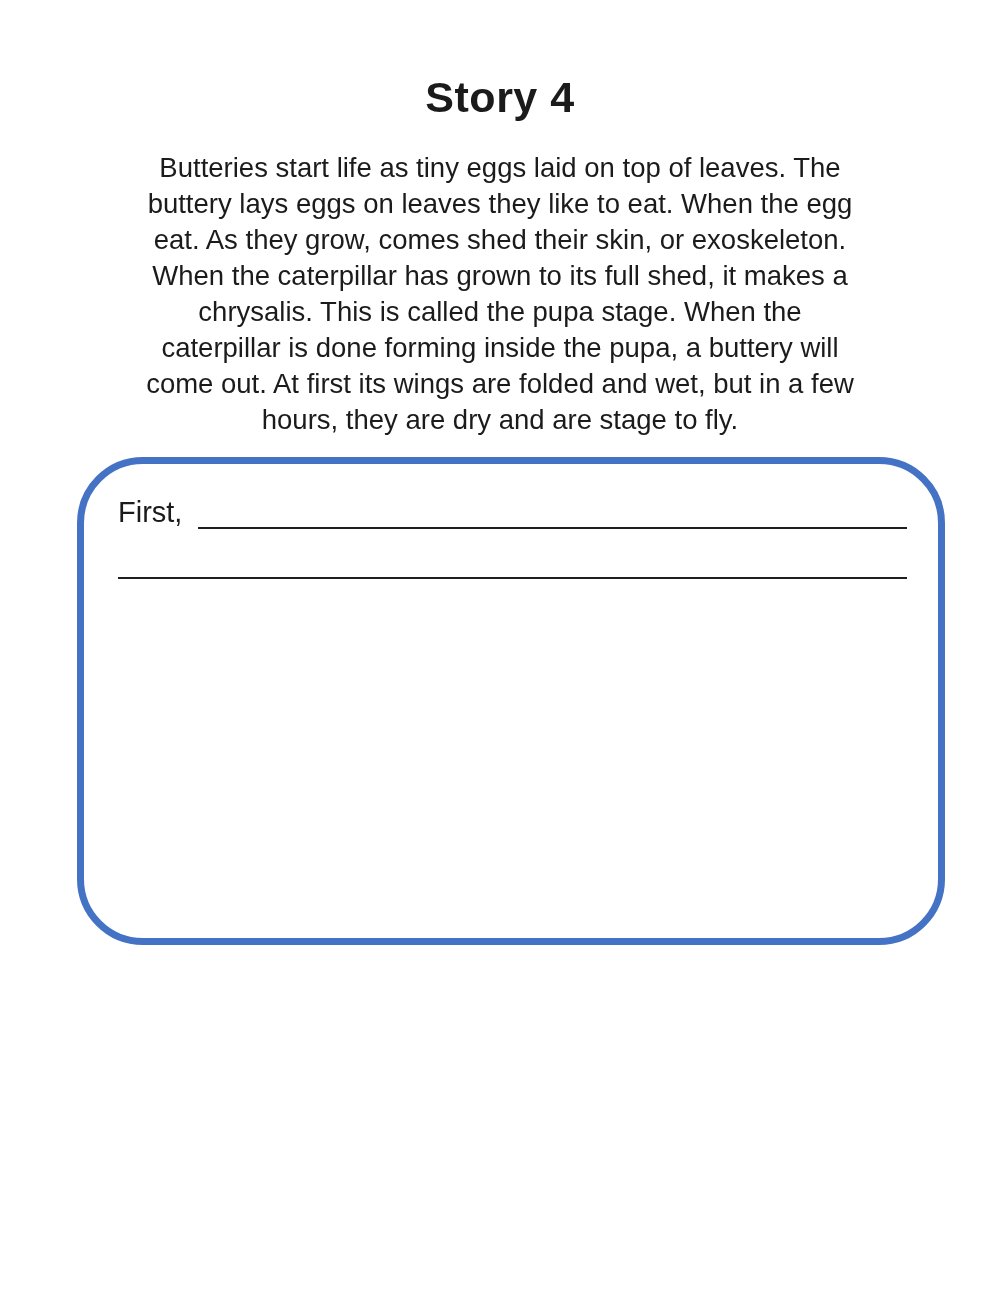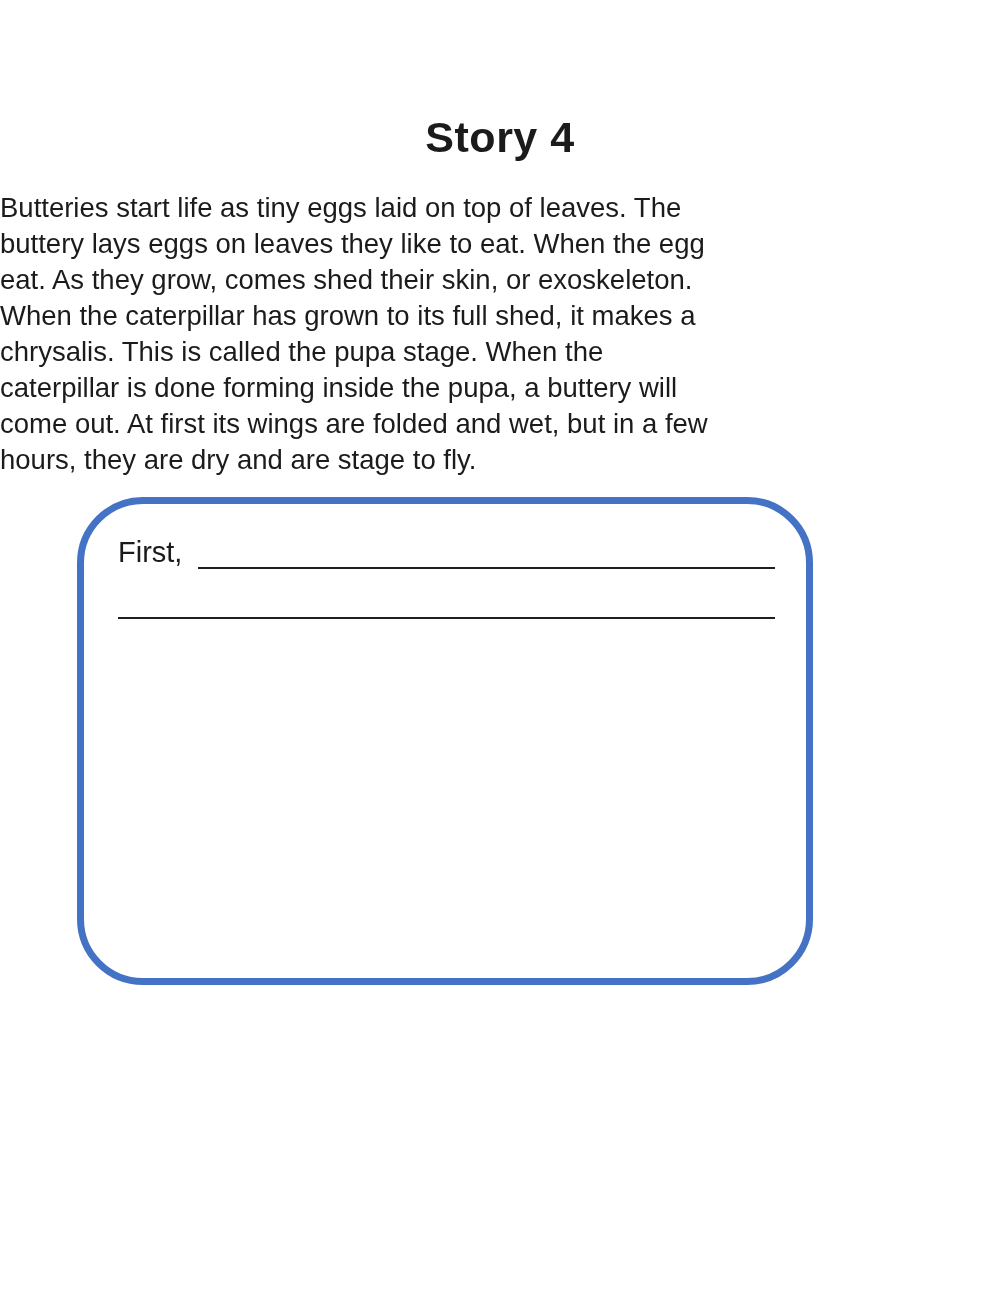--- a/index.html
+++ b/index.html
@@ -9,38 +9,39 @@
   }
   body {
     width: 1000px;
     height: 1291px;
     font-family: "Liberation Sans", "DejaVu Sans", sans-serif;
     color: #1b1b1b;
     position: relative;
     overflow: hidden;
   }
   .page-title {
-    padding-top: 114px;
+    padding-top: 74px;
     font-size: 43px;
     line-height: 46px;
     font-weight: bold;
     text-align: center;
     letter-spacing: 0.5px;
   }
   .story {
     margin-top: 30px;
+    text-align: center;
     font-size: 27.5px;
     line-height: 36px;
   }
   .story-line {
     white-space: nowrap;
   }
   .answer-box {
     box-sizing: border-box;
-    width: 736px;
+    width: 868px;
     height: 488px;
     margin: 19px 87px 0 77px;
     border: 7px solid #4472C4;
     border-radius: 66px;
     padding: 30px 31px 0 34px;
     background: #ffffff;
   }
   .row {
     display: flex;
     align-items: flex-end;

